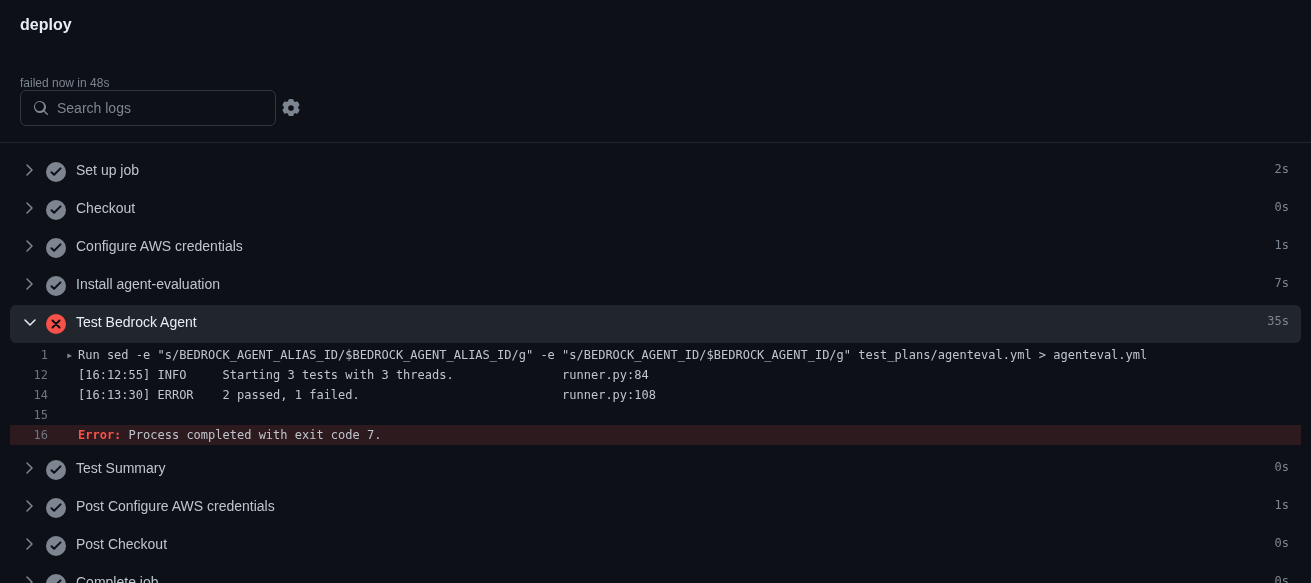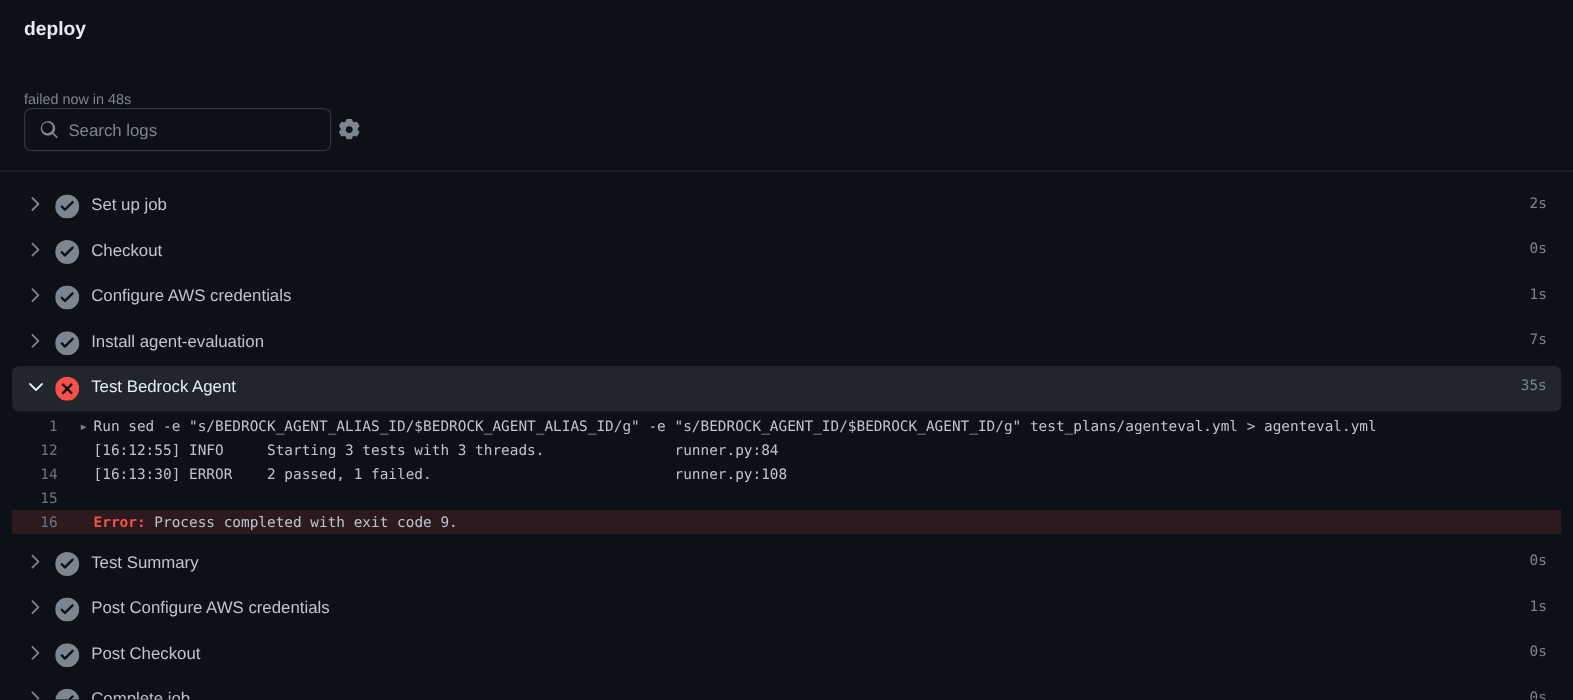--- a/index.html
+++ b/index.html
@@ -241,21 +241,21 @@
         <span class="tri"></span>
         <span class="content">[16:13:30] ERROR    2 passed, 1 failed.                            runner.py:108</span>
       </div>
       <div class="log-line">
         <span class="ln">15</span>
         <span class="tri"></span>
       </div>
       <div class="log-line error-line">
         <span class="ln">16</span>
         <span class="tri"></span>
-        <span class="content"><span class="err-label">Error:</span><span class="err-msg"> Process completed with exit code 9.</span></span>
+        <span class="content"><span class="err-label">Error:</span><span class="err-msg"> Process completed with exit code 7.</span></span>
       </div>
     </div>
     <div class="step-row">
       <span class="chevron">
         <svg width="16" height="16" viewBox="0 0 16 16">
           <use href="#icon-chev-right"></use>
         </svg>
       </span>
       <span class="status-icon">
         <svg width="20" height="20" viewBox="0 0 20 20">

